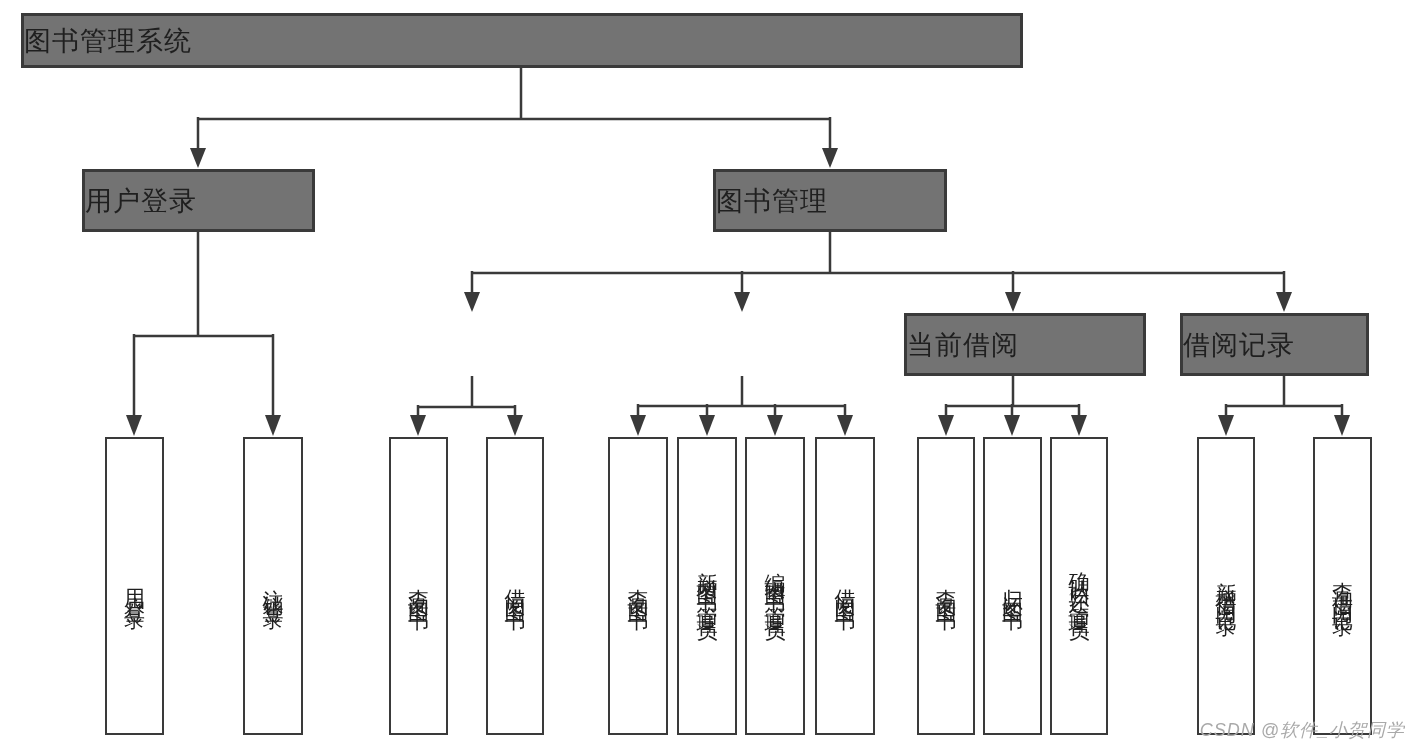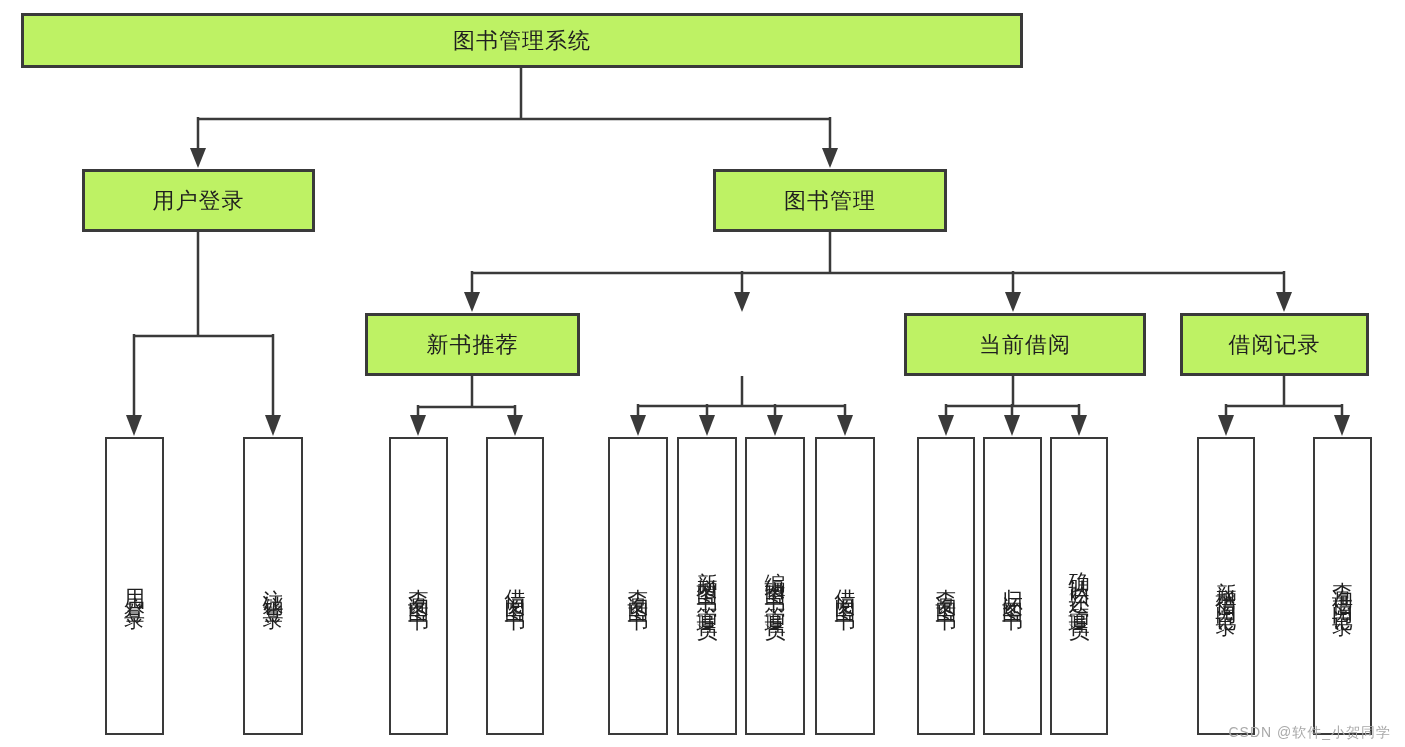--- a/index.html
+++ b/index.html
@@ -16,23 +16,23 @@
     overflow:hidden;
   }
   .stage{position:relative;width:1405px;height:747px;background:var(--bg);}
   svg.edges{position:absolute;left:0;top:0;z-index:1;}
   svg.edges path{stroke:var(--line);stroke-width:2.5;fill:none;}
   svg.edges polygon{fill:var(--line);stroke:none;}
   .hbox{
     position:absolute;
     box-sizing:border-box;
     border:3px solid var(--line);
-    background:#bef264;
-    display:flex;align-items:center;justify-content:center;
-    font-size:22px;letter-spacing:1px;color:var(--text);
+    background:#737373;
+    display:flex;align-items:center;justify-content:flex-start;
+    font-size:27px;letter-spacing:1px;color:var(--text);
     z-index:2;
   }
   .vbox{
     position:absolute;
     top:437px;height:298px;
     box-sizing:border-box;
     border:2px solid var(--line);
     background:#fff;
     display:flex;align-items:center;justify-content:center;
     z-index:2;
@@ -40,25 +40,26 @@
   .vlabel{
     writing-mode:vertical-lr;
     text-orientation:mixed;
     font-size:21px;
     letter-spacing:7px;
     color:var(--text);
     white-space:nowrap;
   }
   .watermark{
     position:absolute;
-    right:14px;bottom:5px;
-    font-size:14px;
+    right:0;bottom:5px;
+    font-size:18px;
     color:var(--wm);
     z-index:3;
     letter-spacing:1px;
+    font-style:italic;
   }
 </style>
 </head>
 <body>
 
 <div class="stage">
 
   <svg class="edges" width="1405" height="747" aria-hidden="true">
 
     <g>
@@ -113,23 +114,20 @@
     <span>图书管理系统</span>
   </div>
 
   <div class="hbox" style="left:82px;top:169px;width:233px;height:63px;">
     <span>用户登录</span>
   </div>
   <div class="hbox" style="left:713px;top:169px;width:234px;height:63px;">
     <span>图书管理</span>
   </div>
 
-  <div class="hbox" style="left:365px;top:313px;width:215px;height:63px;">
-    <span>新书推荐</span>
-  </div>
   <div class="hbox" style="left:904px;top:313px;width:242px;height:63px;">
     <span>当前借阅</span>
   </div>
   <div class="hbox" style="left:1180px;top:313px;width:189px;height:63px;">
     <span>借阅记录</span>
   </div>
 
   <div class="vbox" style="left:105px;width:59px;">
     <span class="vlabel">用户登录</span>
   </div>

